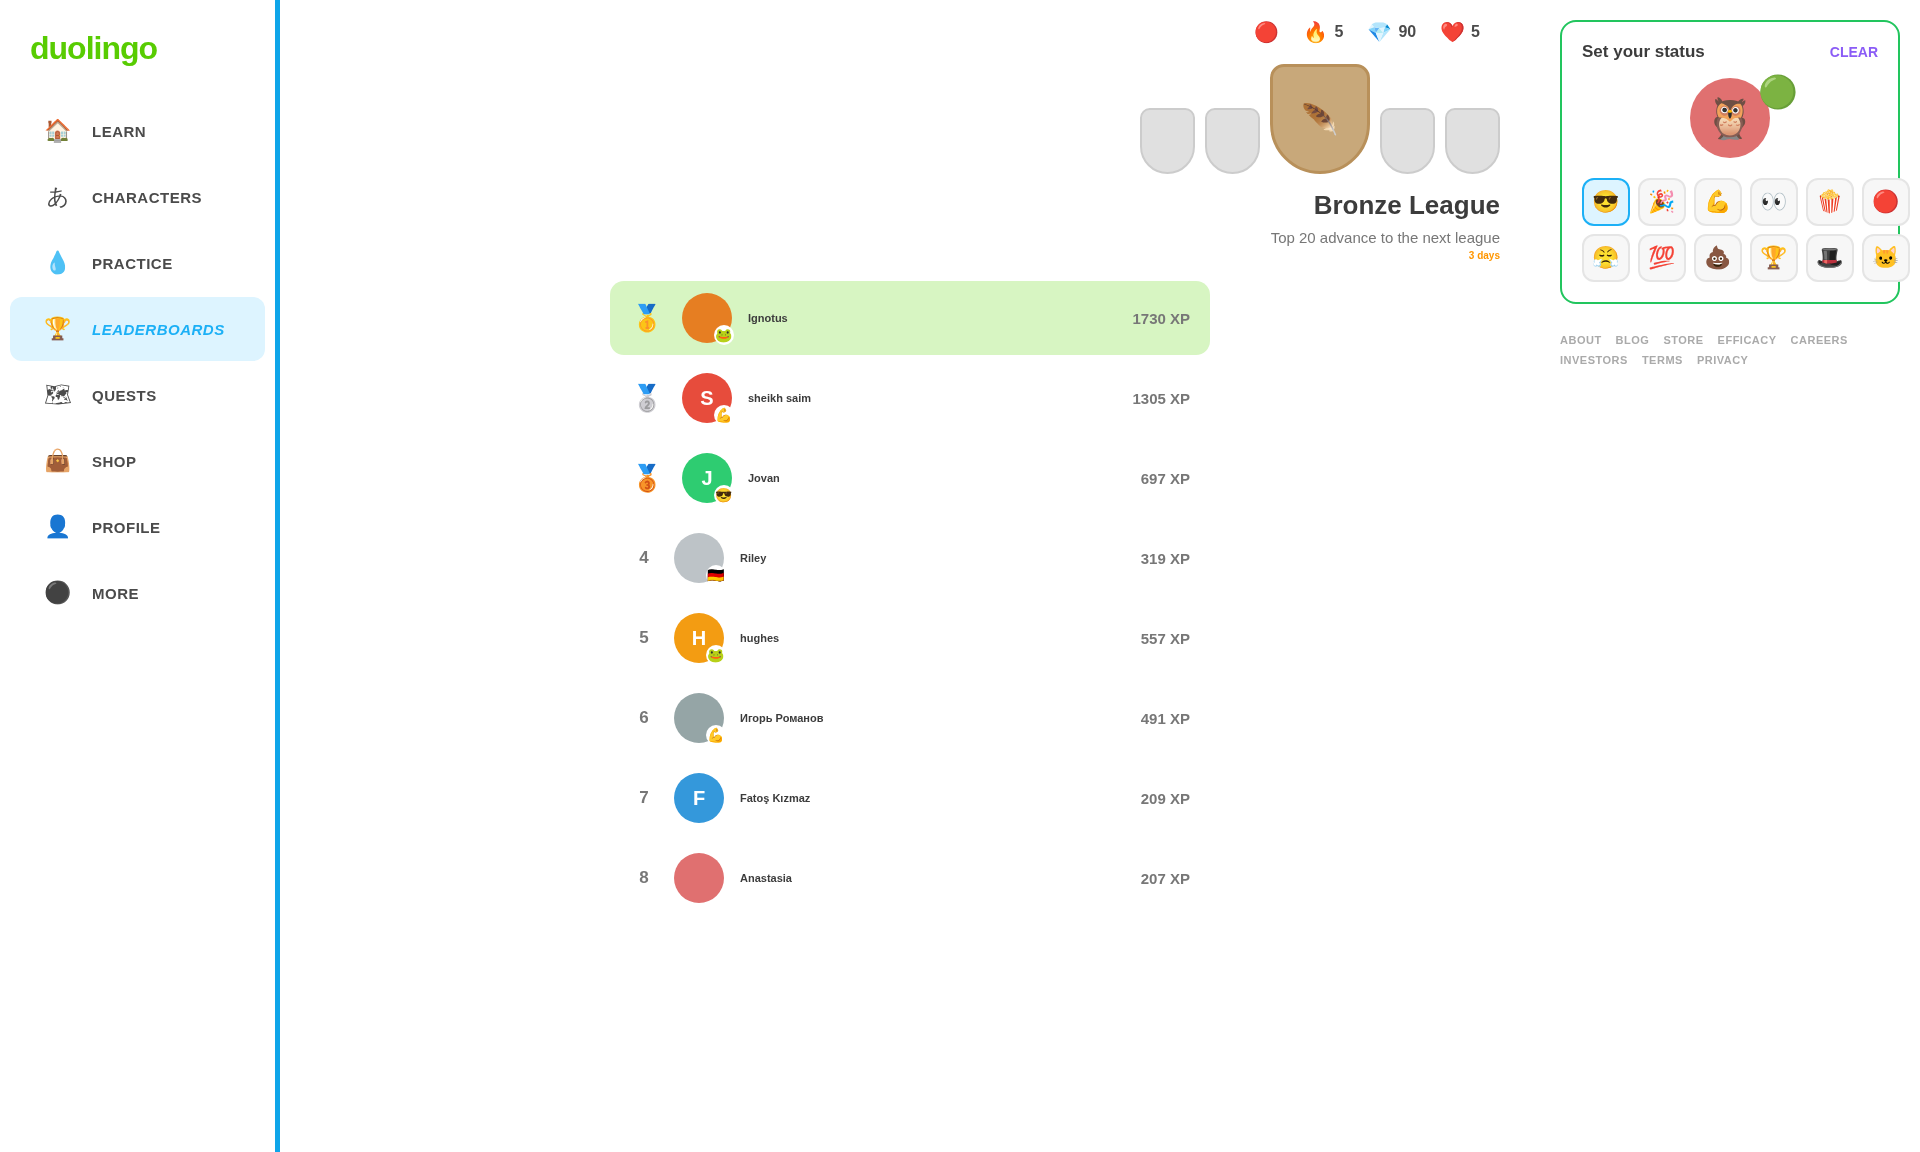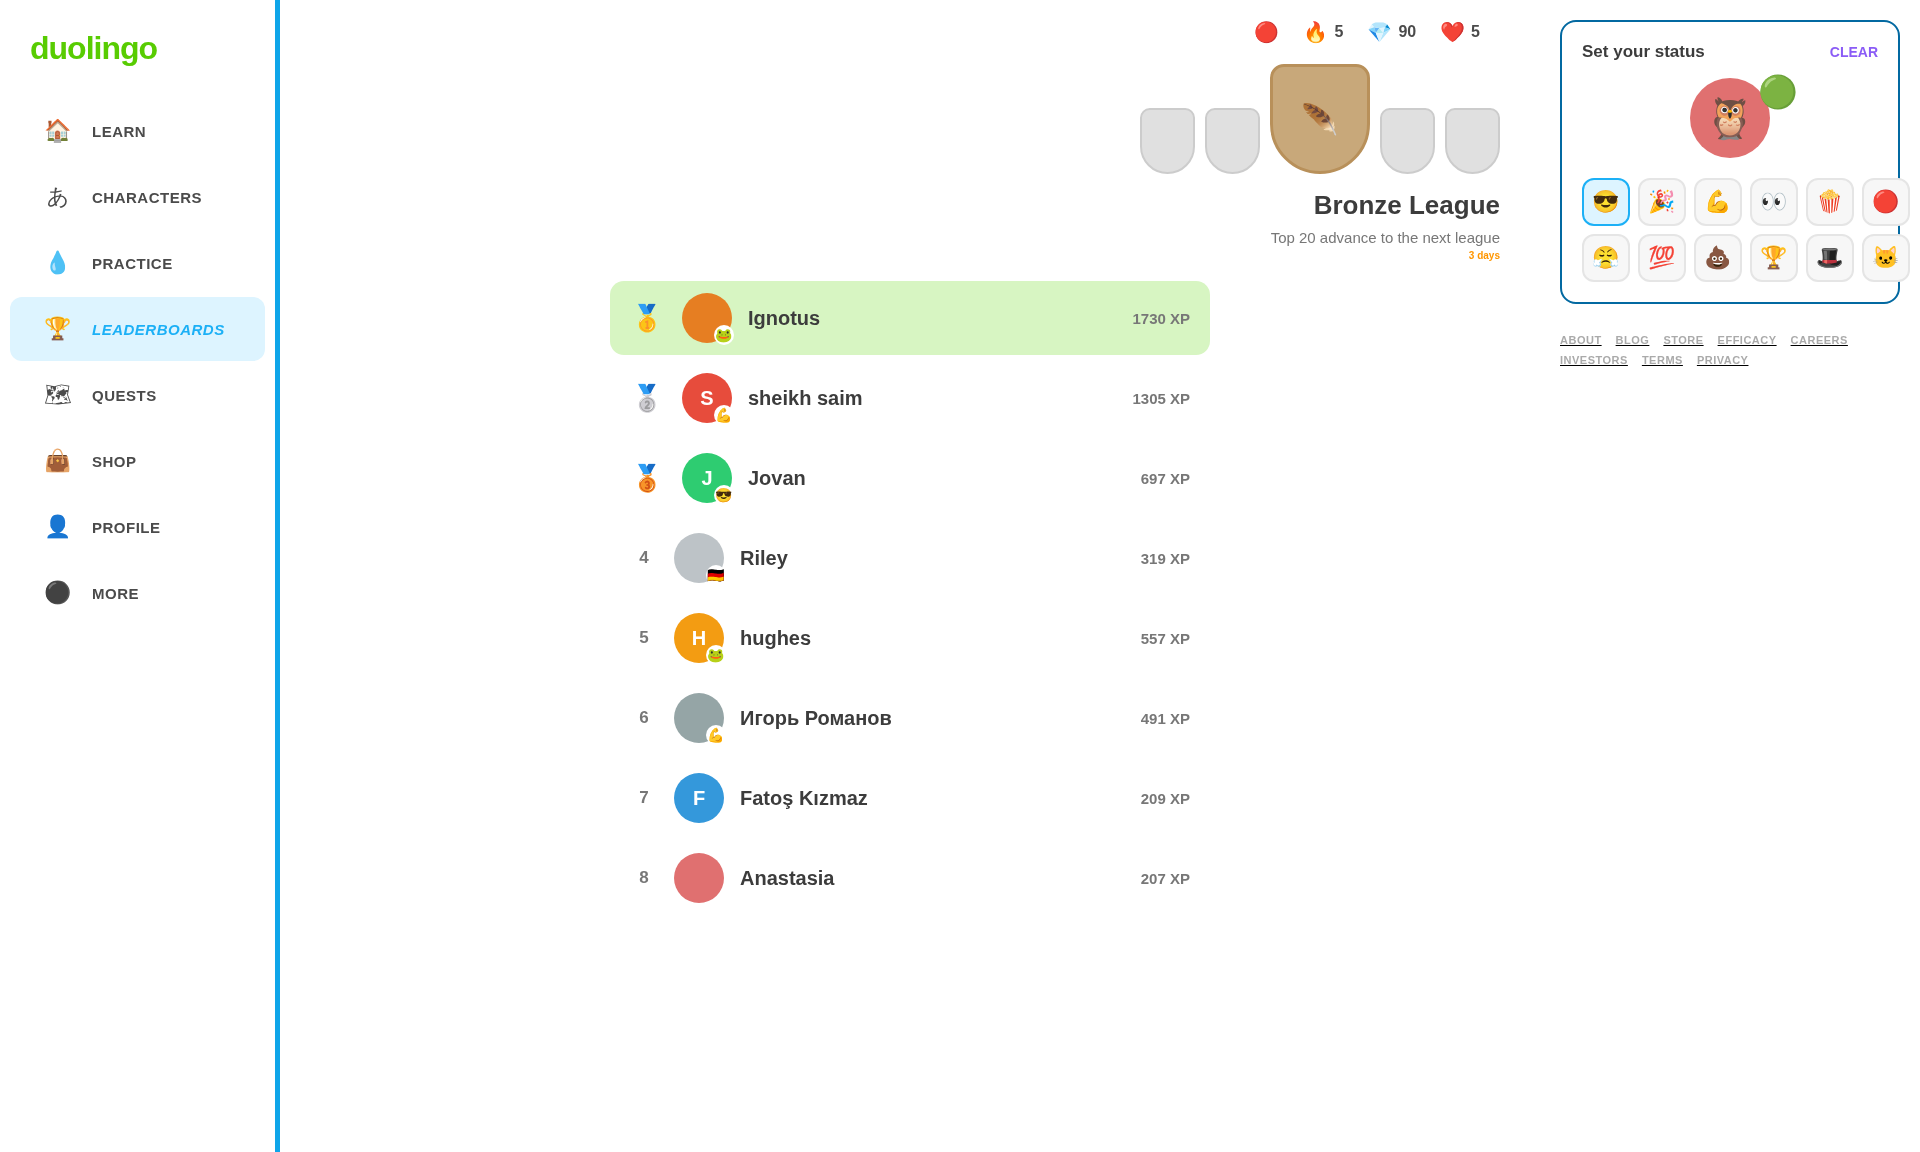--- a/index.html
+++ b/index.html
@@ -205,21 +205,21 @@
       background: #fff;
       border-radius: 50%;
       width: 20px;
       height: 20px;
       display: flex;
       align-items: center;
       justify-content: center;
     }
     .player-name {
       flex: 1;
-      font-size: 20px;
+      font-size: 11px;
       font-weight: 600;
       color: #3c3c3c;
     }
     .player-xp {
       font-size: 15px;
       font-weight: 700;
       color: #777;
     }
 
     
@@ -228,21 +228,21 @@
       min-width: 380px;
       padding: 20px;
       display: flex;
       flex-direction: column;
       gap: 20px;
     }
 
     
     .status-card {
       background: #fff;
-      border: 2px solid #0369a1;
+      border: 2px solid #22c55e;
       border-radius: 16px;
       padding: 20px;
       position: relative;
     }
     .status-header {
       display: flex;
       justify-content: space-between;
       align-items: center;
       margin-bottom: 16px;
     }
@@ -302,21 +302,20 @@
       border-color: #1cb0f6;
       background: #ddf4ff;
     }
 
     
     .footer-links {
       display: flex;
       flex-wrap: wrap;
       gap: 8px 14px;
       padding: 10px 0;
-      text-decoration: underline;
     }
     .footer-link {
       font-size: 11px;
       color: #aaa;
       text-transform: uppercase;
       font-weight: 600;
       cursor: pointer;
       letter-spacing: 0.5px;
     }
 

